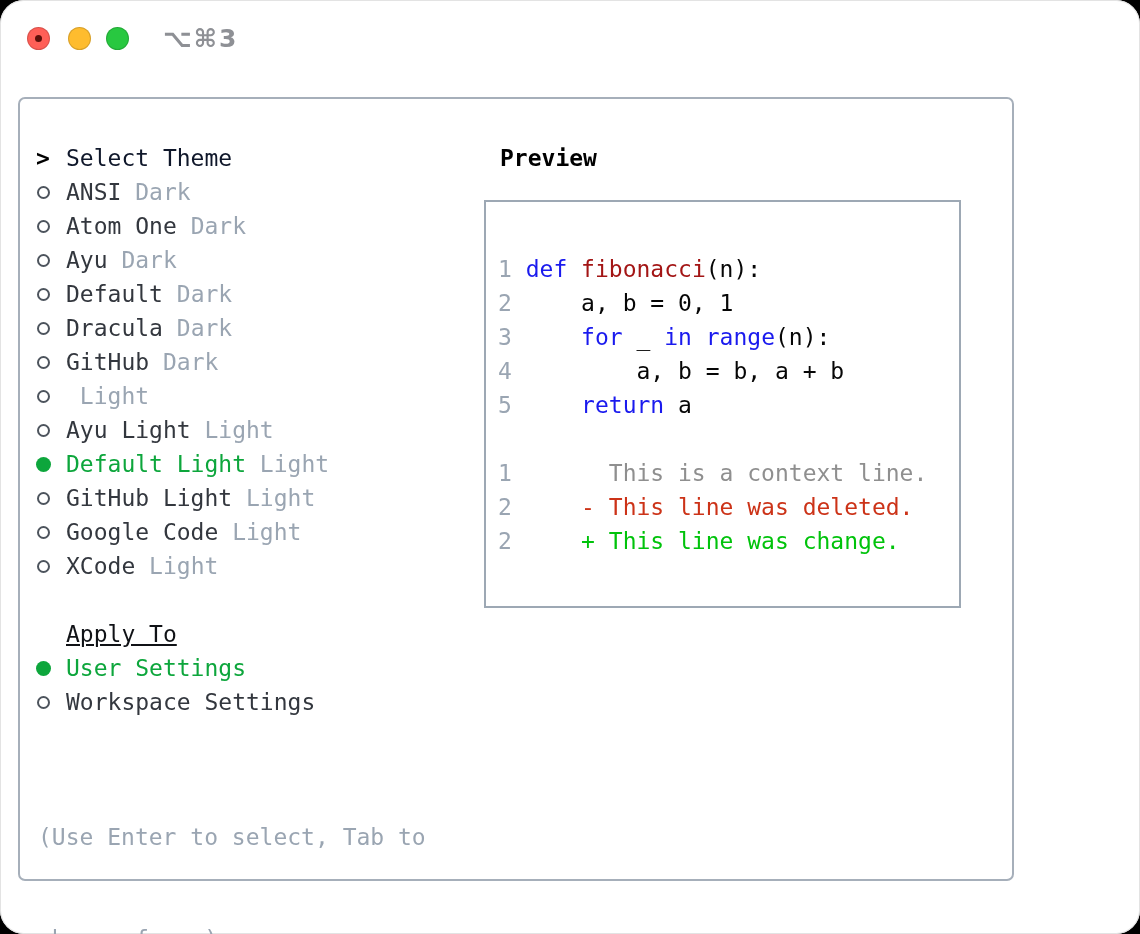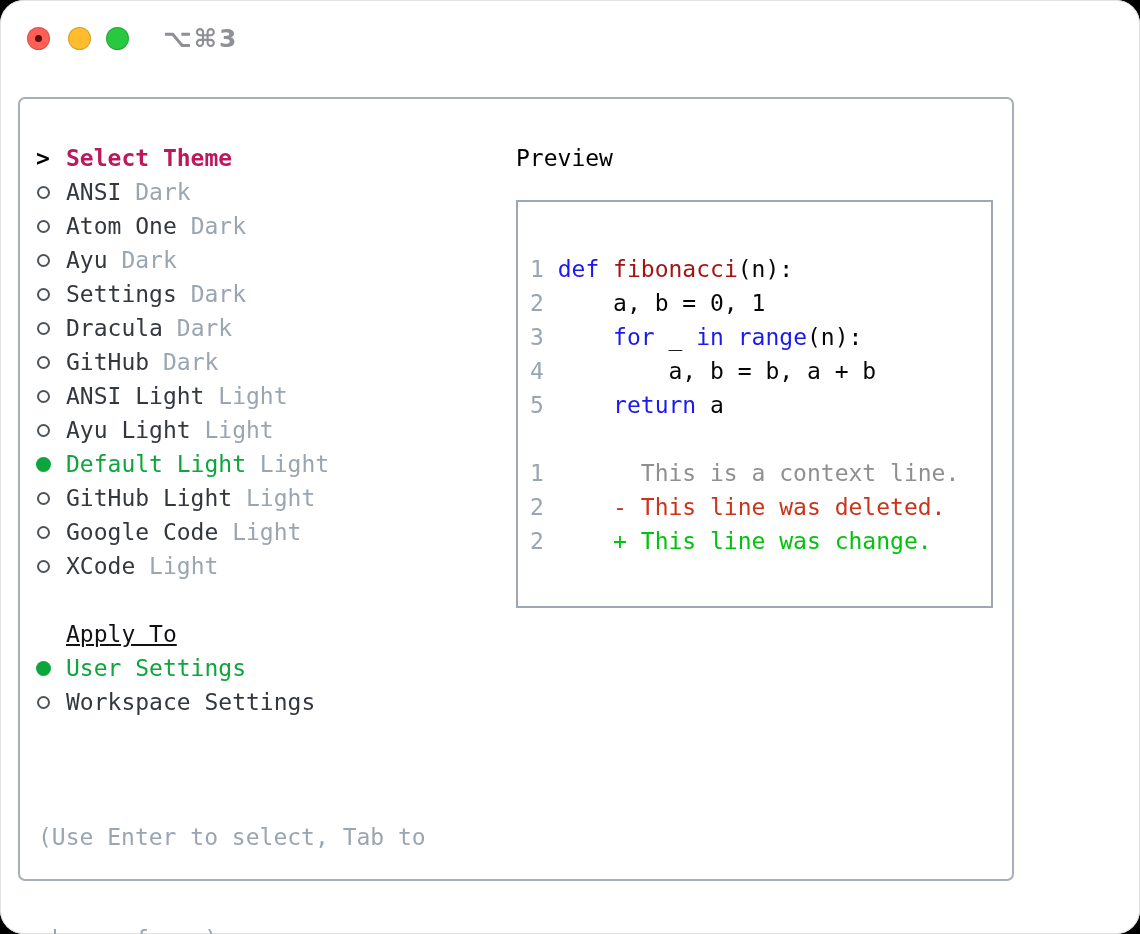--- a/index.html
+++ b/index.html
@@ -26,32 +26,32 @@
   .panel{position:absolute;left:18px;top:97px;width:996px;height:784px;box-sizing:border-box;
          border:2px solid var(--c-border);border-radius:7px;background:#fff;}
   
   .left-col{position:absolute;left:36px;top:141px;font-size:23px;line-height:34px;color:var(--c-label);}
   .row{display:flex;align-items:center;height:34px;white-space:pre;}
   .row.spacer{pointer-events:none;}
   .marker{width:30px;flex:0 0 30px;display:flex;align-items:center;}
   .prompt{font-weight:bold;color:#000;}
   .radio{width:13px;height:13px;box-sizing:border-box;border:2px solid #4d545d;border-radius:50%;margin-left:1px;}
   .radio.on{width:15px;height:15px;border:none;background:var(--c-sel);margin-left:0;}
-  .hdr{font-weight:bold;color:#be185d;}
+  .hdr{font-weight:normal;color:#0f172a;}
   .subhdr{color:#101216;text-decoration:underline;}
   .t-name{color:var(--c-label);}
   .t-name.sel{color:var(--c-sel);}
   .t-tag{color:var(--c-muted);}
   .opt.sel{color:var(--c-sel);}
   
   .hint{position:absolute;left:38px;top:752px;font-size:23px;line-height:34px;color:var(--c-muted);white-space:pre;}
   
-  .preview-title{position:absolute;left:516px;top:141px;font-size:23px;line-height:34px;
-                 font-weight:normal;color:#000;}
-  .preview-box{position:absolute;left:516px;top:200px;width:477px;height:408px;box-sizing:border-box;
+  .preview-title{position:absolute;left:500px;top:141px;font-size:23px;line-height:34px;
+                 font-weight:bold;color:#000;}
+  .preview-box{position:absolute;left:484px;top:200px;width:477px;height:408px;box-sizing:border-box;
                border:2px solid #9da8b4;background:#fff;padding:50px 8px 0 12px;overflow:hidden;}
   .pline{height:34px;line-height:34px;font-size:23px;white-space:pre;color:#000;}
   .ln{color:var(--c-muted);}
   .kw{color:var(--c-kw);}
   .fn{color:var(--c-fn);}
   .plain{color:#060606;}
   .ctx{color:var(--c-ctx);}
   .del{color:var(--c-del);}
   .add{color:var(--c-add);}
 </style>
@@ -68,24 +68,24 @@
     <div class="traffic t-zoom"></div>
     <div class="win-title">⌥⌘3</div>
 
     <div class="panel"></div>
 
     <div class="left-col" id="left-col">
         <div class="row"><span class="marker"><span class="prompt">&gt;</span></span><span class="hdr">Select Theme</span></div>
         <div class="row"><span class="marker"><span class="radio"></span></span><span class="t-name">ANSI</span><span class="t-tag"> Dark</span></div>
         <div class="row"><span class="marker"><span class="radio"></span></span><span class="t-name">Atom One</span><span class="t-tag"> Dark</span></div>
         <div class="row"><span class="marker"><span class="radio"></span></span><span class="t-name">Ayu</span><span class="t-tag"> Dark</span></div>
-        <div class="row"><span class="marker"><span class="radio"></span></span><span class="t-name">Settings</span><span class="t-tag"> Dark</span></div>
+        <div class="row"><span class="marker"><span class="radio"></span></span><span class="t-name">Default</span><span class="t-tag"> Dark</span></div>
         <div class="row"><span class="marker"><span class="radio"></span></span><span class="t-name">Dracula</span><span class="t-tag"> Dark</span></div>
         <div class="row"><span class="marker"><span class="radio"></span></span><span class="t-name">GitHub</span><span class="t-tag"> Dark</span></div>
-        <div class="row"><span class="marker"><span class="radio"></span></span><span class="t-name">ANSI Light</span><span class="t-tag"> Light</span></div>
+        <div class="row"><span class="marker"><span class="radio"></span></span><span class="t-tag"> Light</span></div>
         <div class="row"><span class="marker"><span class="radio"></span></span><span class="t-name">Ayu Light</span><span class="t-tag"> Light</span></div>
         <div class="row"><span class="marker"><span class="radio on"></span></span><span class="t-name sel">Default Light</span><span class="t-tag"> Light</span></div>
         <div class="row"><span class="marker"><span class="radio"></span></span><span class="t-name">GitHub Light</span><span class="t-tag"> Light</span></div>
         <div class="row"><span class="marker"><span class="radio"></span></span><span class="t-name">Google Code</span><span class="t-tag"> Light</span></div>
         <div class="row"><span class="marker"><span class="radio"></span></span><span class="t-name">XCode</span><span class="t-tag"> Light</span></div>
         <div class="row spacer"></div>
         <div class="row"><span class="marker"></span><span class="subhdr">Apply To</span></div>
         <div class="row opt sel"><span class="marker"><span class="radio on"></span></span><span class="opt sel">User Settings</span></div>
         <div class="row opt"><span class="marker"><span class="radio"></span></span><span>Workspace Settings</span></div>
       </div>

